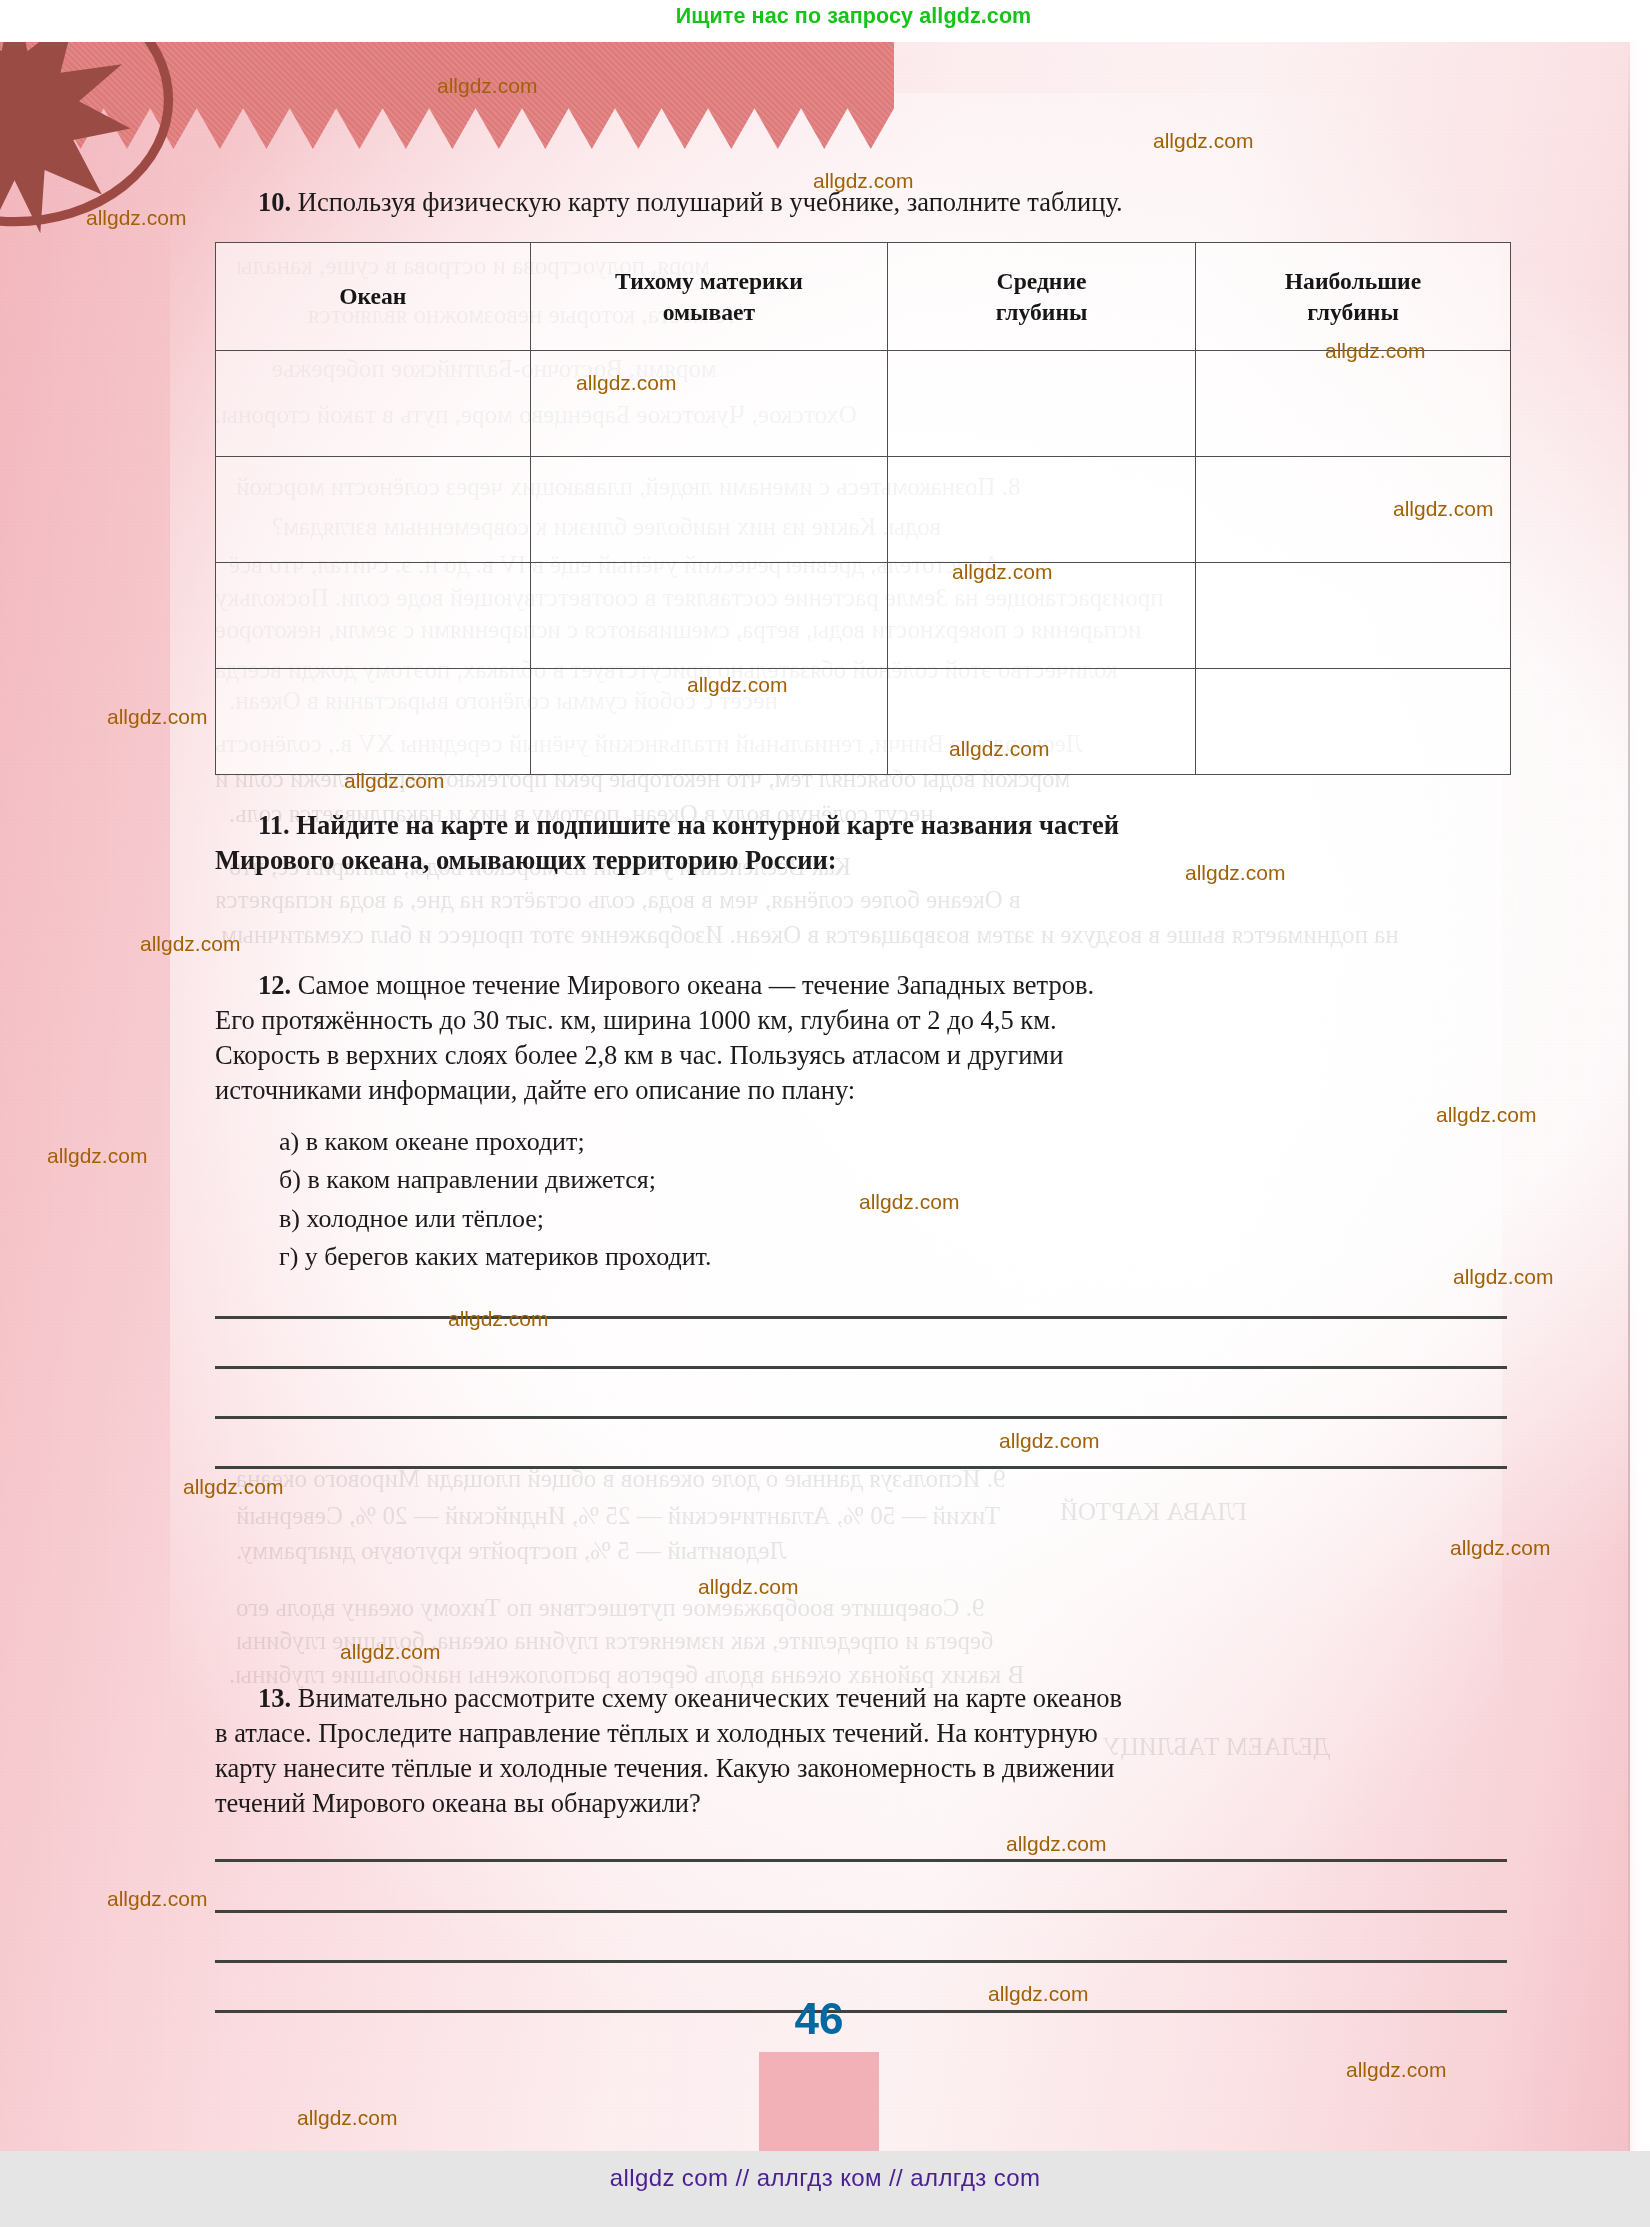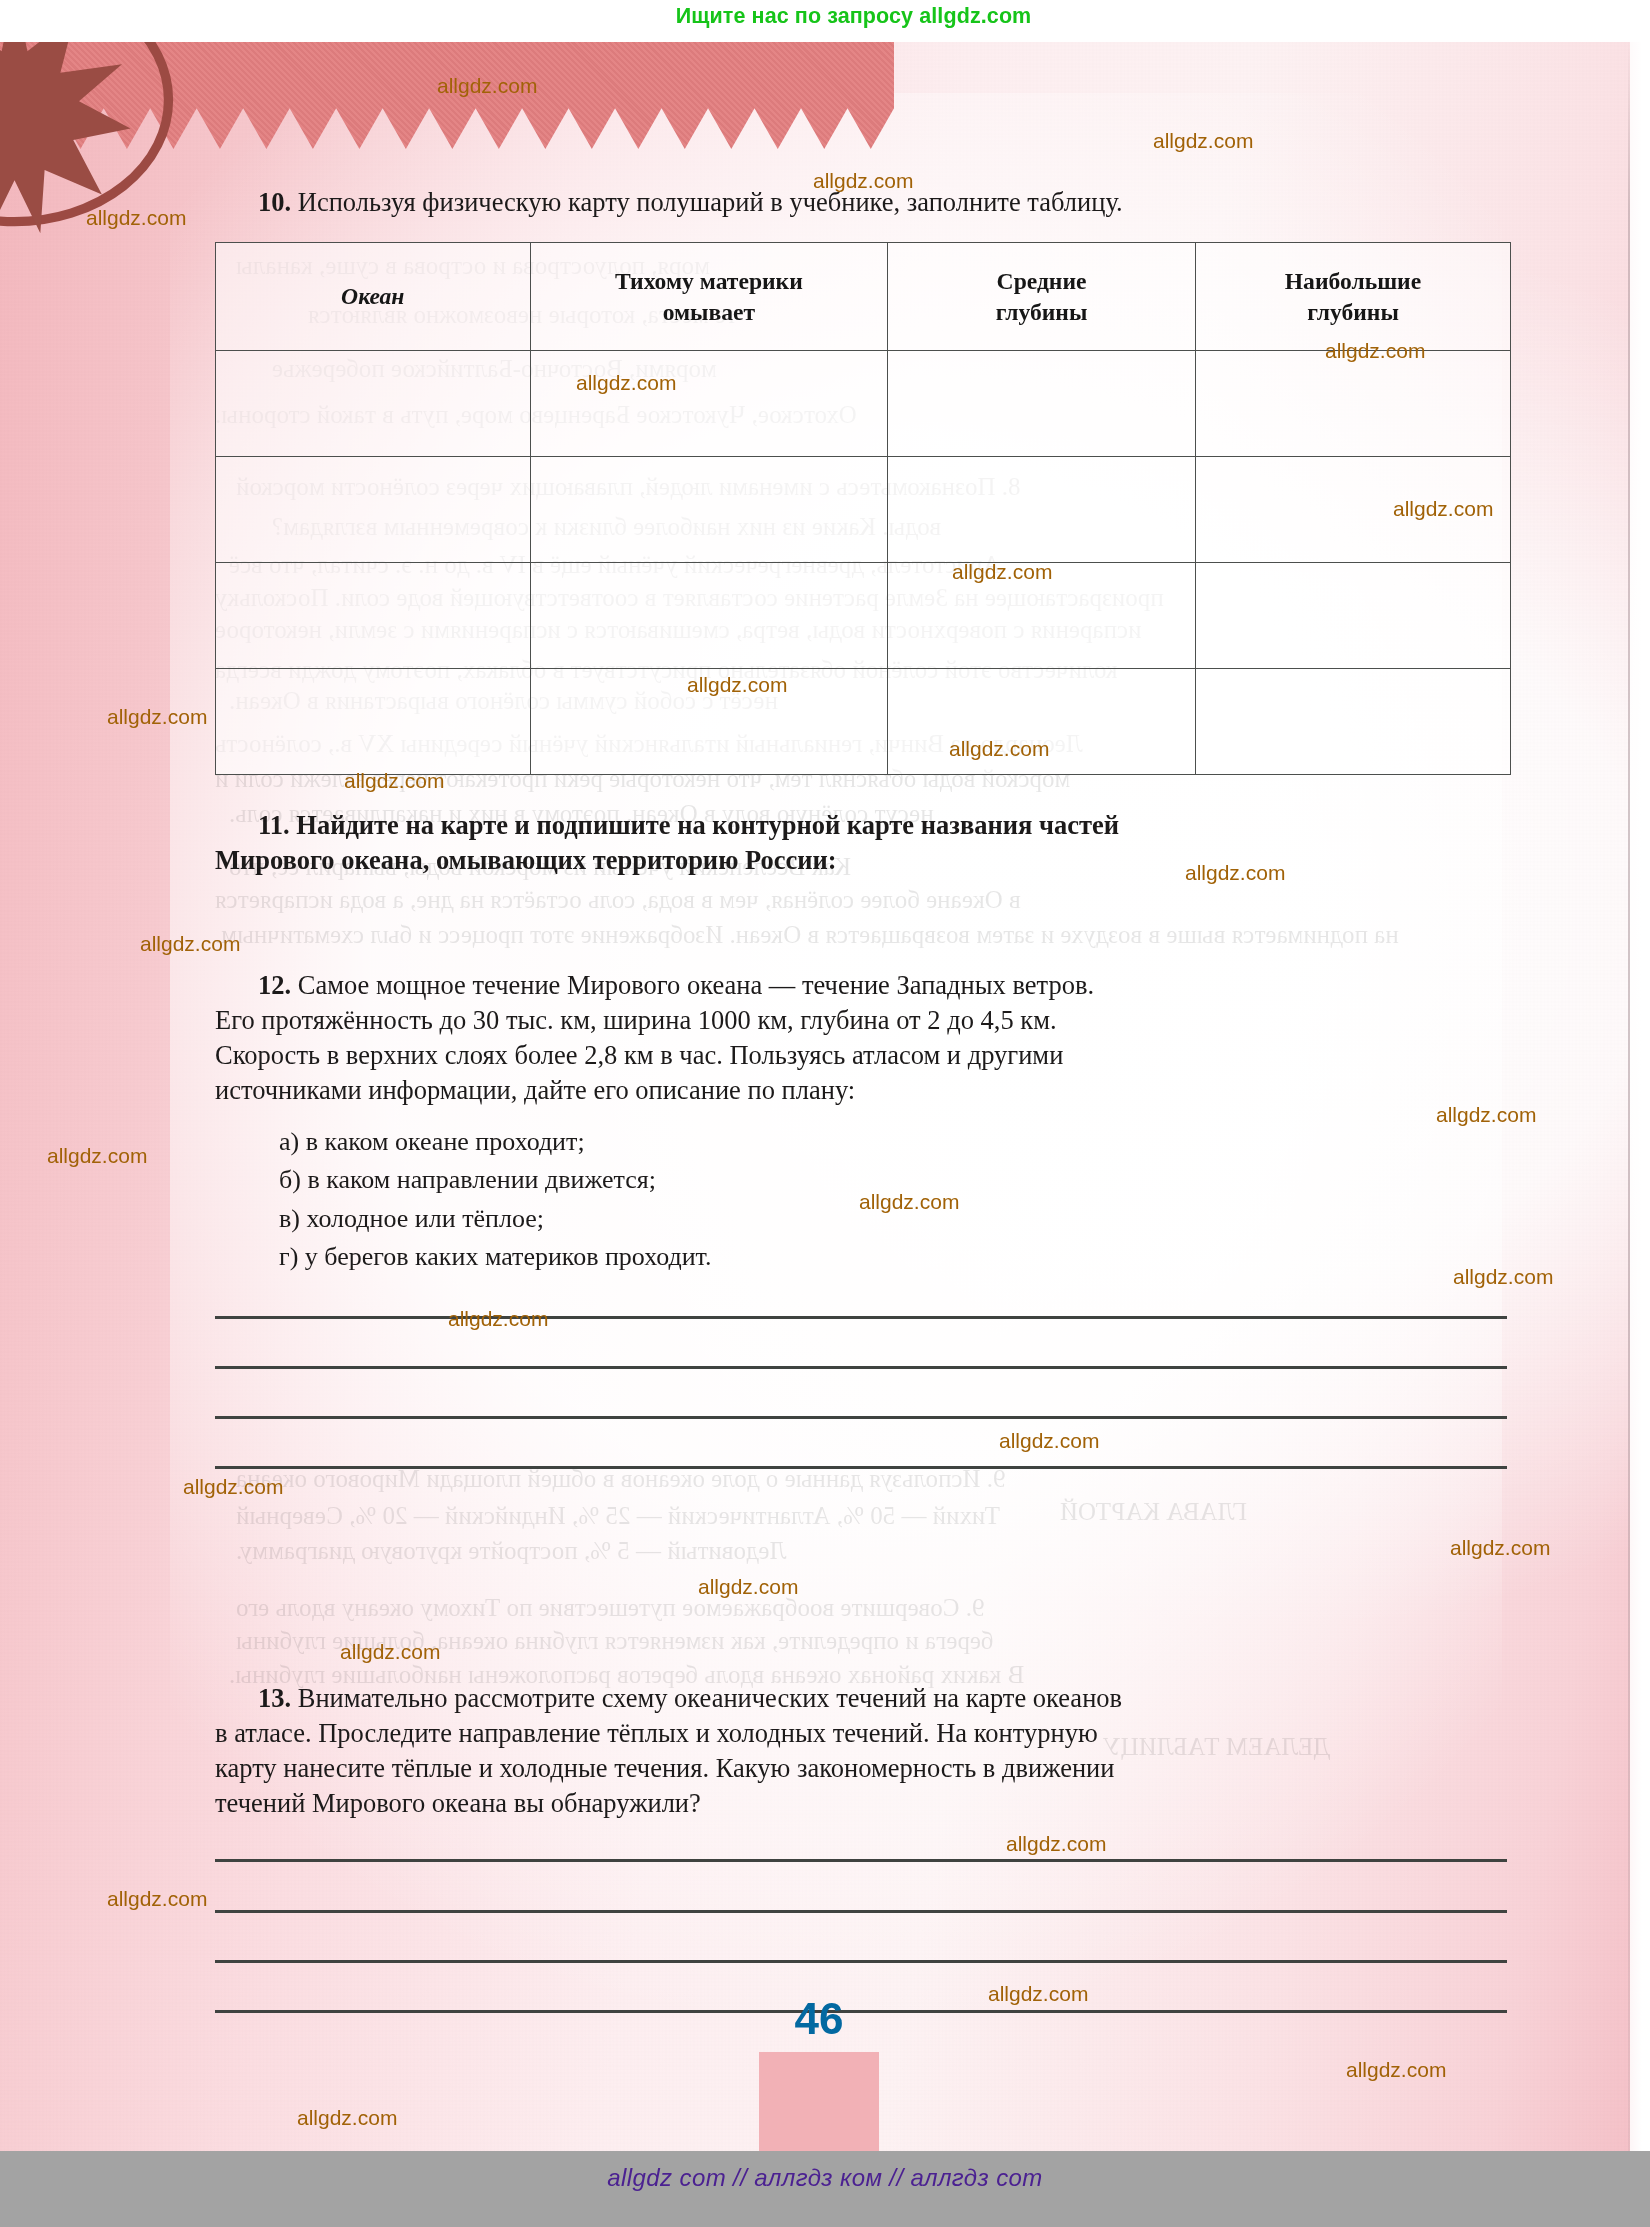--- a/index.html
+++ b/index.html
@@ -183,21 +183,21 @@
     font-family: "Liberation Serif", serif;
     color: #161616;
   }
   .tbl th {
     font-size: 23.6px;
     font-weight: 700;
     line-height: 1.28;
     height: 107px;
   }
   .tbl td.body-cell { height: 105px; }
-  .c1 { width: 315px; font-style: italic; }
+  .c1 { width: 315px; }
   .c2 { width: 358px; }
   .c3 { width: 308px; }
   .c4 { width: 315px; }
 
   
   .rule {
     position: absolute;
     left: 215px;
     width: 1292px;
     height: 2.9px;
@@ -222,23 +222,22 @@
     font-size: 44px;
     color: #0369a1;
     z-index: 15;
   }
 
   
   .footer-strip {
     position: absolute;
     left: 0; top: 2151px;
     width: 1650px; height: 77px;
-    background: #a3a3a3;
+    background: #e5e5e5;
     z-index: 40;
-    font-style: italic;
   }
   .footer-text {
     position: absolute;
     left: 0; top: 13px;
     width: 1650px;
     text-align: center;
     font-family: "Liberation Sans", sans-serif;
     font-size: 24px;
     color: #4b2191;
     letter-spacing: 0.4px;

